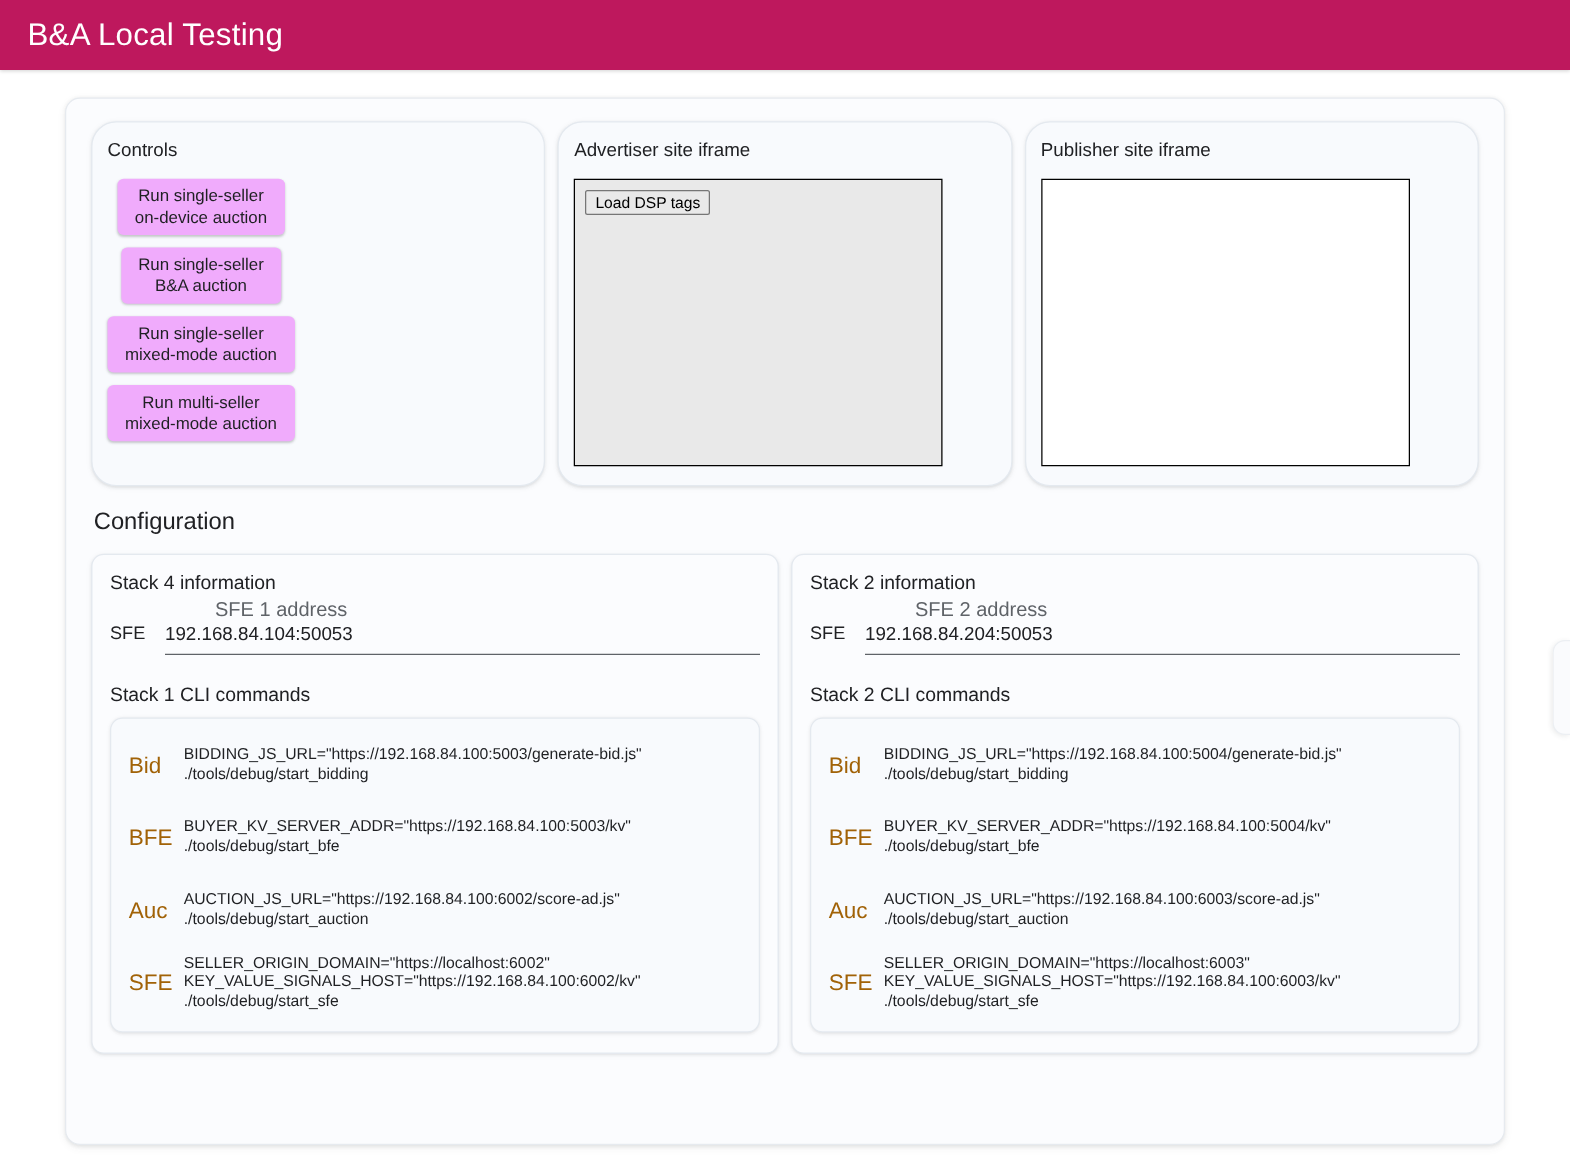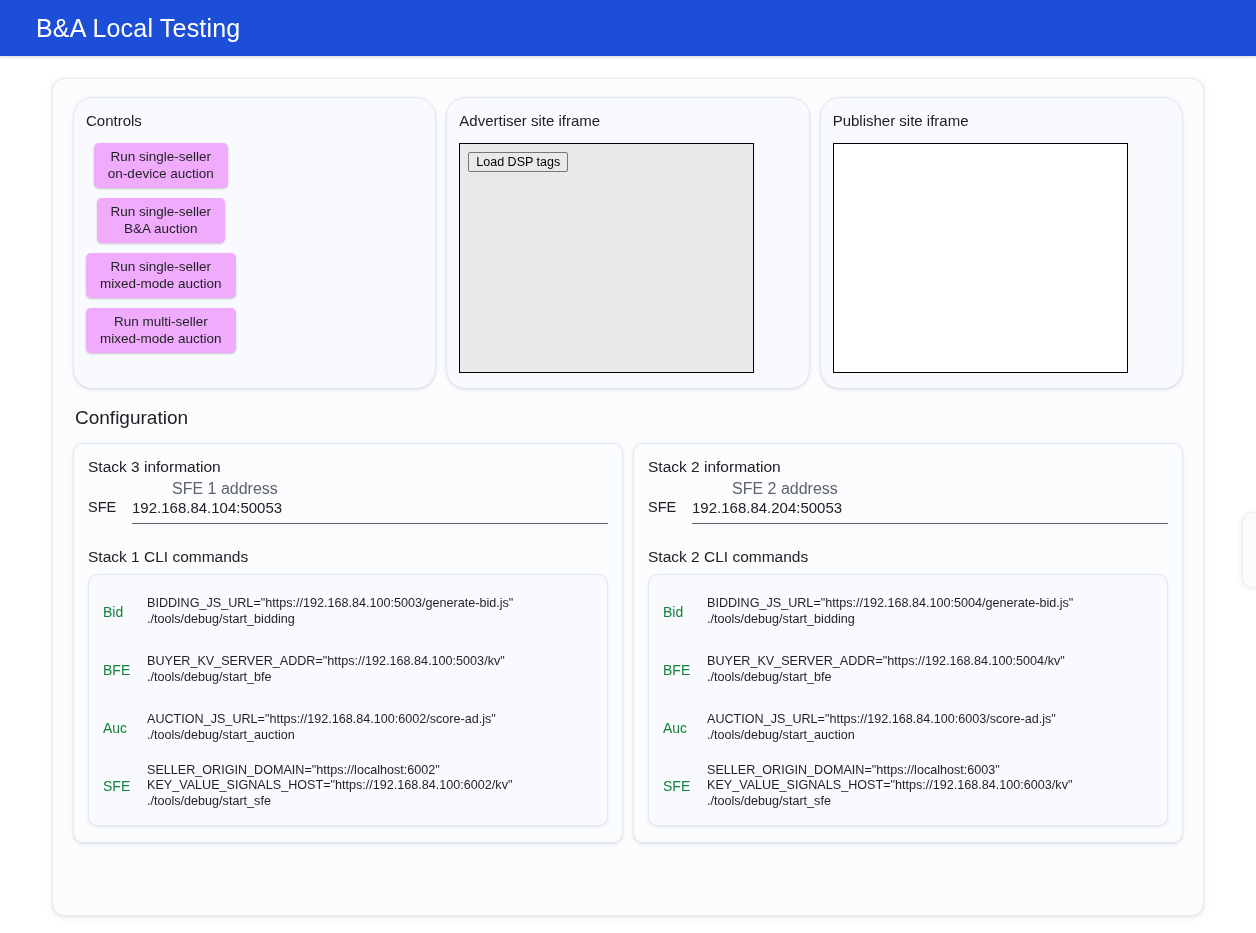--- a/index.html
+++ b/index.html
@@ -8,24 +8,24 @@
     width: 1256px; height: 933px;
     background: #ffffff;
     font-family: "Liberation Sans", sans-serif;
     color: #202124;
     overflow: hidden;
   }
 
   
   .appbar {
     height: 56px;
-    background: #1d4ed8;
+    background: #be185d;
     display: flex;
     align-items: center;
-    padding-left: 36px;
+    padding-left: 22px;
     box-shadow: 0 1px 3px rgba(0,0,0,0.18);
     position: relative;
     z-index: 5;
   }
   .appbar-title {
     color: #ffffff;
     font-size: 25px;
     font-weight: 400;
     letter-spacing: 0.2px;
   }
@@ -195,22 +195,22 @@
     padding: 8px 10px 10px 10px;
   }
   .cli-row {
     display: flex;
     align-items: center;
     gap: 10px;
     min-height: 58px;
     padding: 2px 4px;
   }
   .cli-tag {
-    font-size: 14px;
-    color: #15803d;
+    font-size: 18px;
+    color: #a16207;
     width: 34px;
     flex: 0 0 34px;
   }
   .cli-text {
     font-size: 12.6px;
     line-height: 15.6px;
     color: #1f2023;
     white-space: pre-line;
   }
 
@@ -270,21 +270,21 @@
         <div class="iframe-box"></div>
       </div>
 
     </div>
 
     <div class="section-title cfg">Configuration</div>
 
     <div class="cfg-row">
 
       <div class="stack-card">
-        <div class="stack-heading">Stack 3 information</div>
+        <div class="stack-heading">Stack 4 information</div>
         <div class="field-row">
           <span class="field-tag">SFE</span>
           <div class="field">
             <span class="field-label">SFE 1 address</span>
             <input class="field-value" type="text" value="192.168.84.104:50053" style="">
           </div>
         </div>
         <div class="cli-heading">Stack 1 CLI commands</div>
         <div class="cli-card">
           <div class="cli-row">

